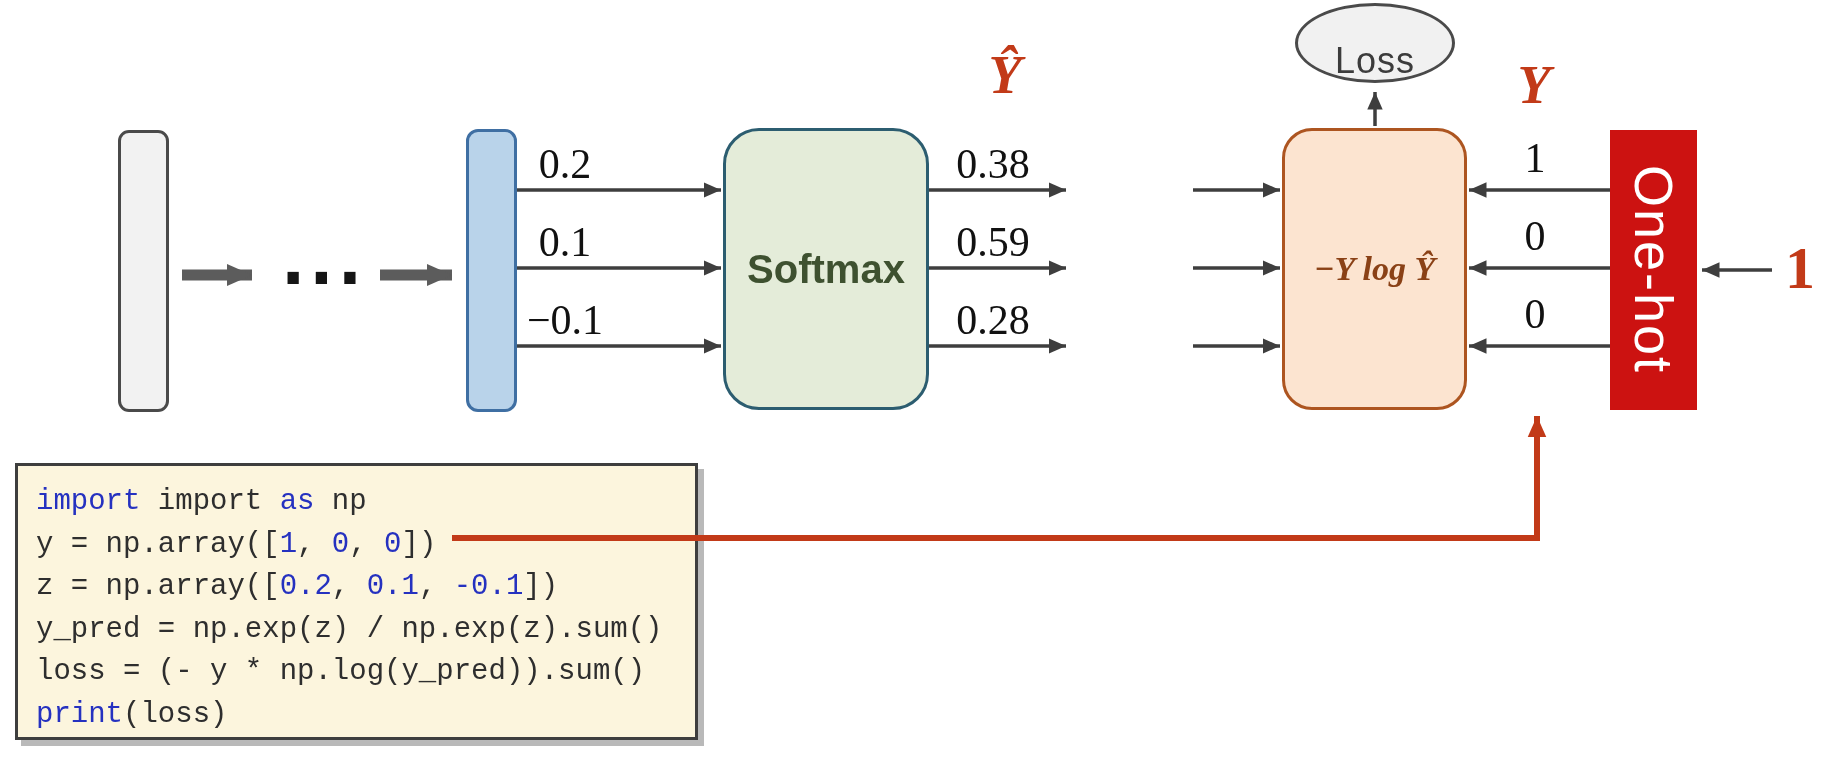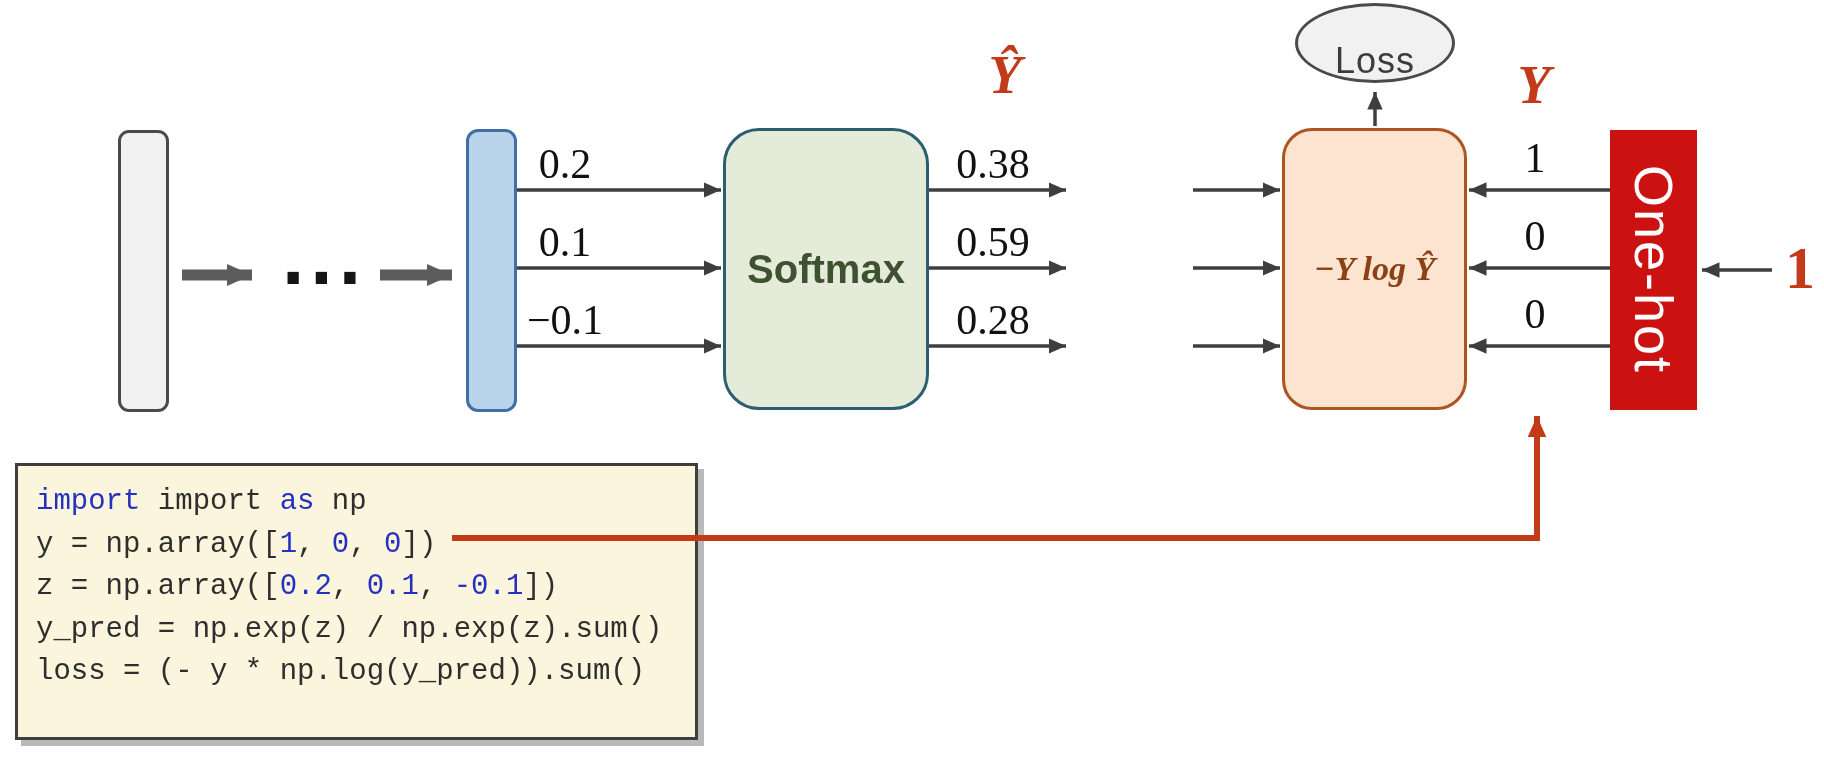--- a/index.html
+++ b/index.html
@@ -167,16 +167,17 @@
 
   <div class="math-red one-in">1</div>
 
   <div class="codebox">
     <div class="code-lines">
         <div class="code-line"><span class="tok-b">import</span><span> import </span><span class="tok-b">as</span><span> np</span></div>
         <div class="code-line"><span>y = np.array([</span><span class="tok-b">1</span><span>, </span><span class="tok-b">0</span><span>, </span><span class="tok-b">0</span><span>])</span></div>
         <div class="code-line"><span>z = np.array([</span><span class="tok-b">0.2</span><span>, </span><span class="tok-b">0.1</span><span>, </span><span class="tok-b">-0.1</span><span>])</span></div>
         <div class="code-line"><span>y_pred = np.exp(z) / np.exp(z).sum()</span></div>
         <div class="code-line"><span>loss = (- y * np.log(y_pred)).sum()</span></div>
+        <div class="code-line"><span class="tok-b">print</span><span>(loss)</span></div>
       </div>
   </div>
 
 </div>
 
 </body></html>

